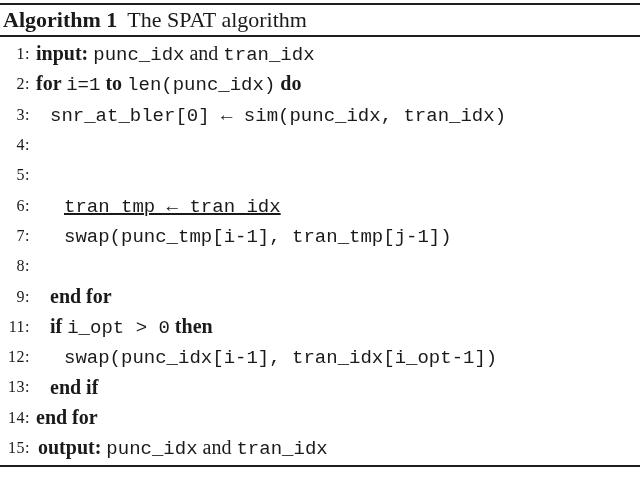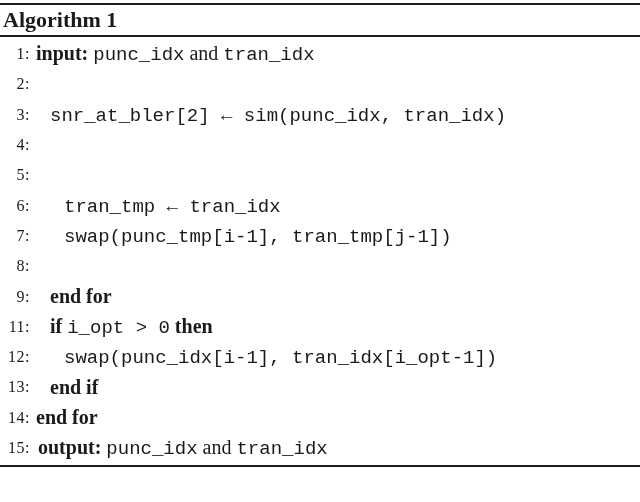--- a/index.html
+++ b/index.html
@@ -72,29 +72,30 @@
     font-size: 19px;
   }
 </style>
 </head>
 <body>
 
 <div class="figure">
   <div class="rule rule-top"></div>
   <div class="caption">
     <span class="cap-label">Algorithm 1</span>
+    <span class="cap-title">The SPAT algorithm</span>
   </div>
   <div class="rule rule-mid"></div>
   <ol class="lines">
       <li class="line"><span class="num">1:</span><span class="content" style="padding-left: 0px;"><span class="seg-kw">input: </span><span class="seg-code">punc_idx</span><span class="seg-plain"> and </span><span class="seg-code">tran_idx</span></span></li>
-      <li class="line"><span class="num">2:</span></li>
-      <li class="line"><span class="num">3:</span><span class="content" style="padding-left: 14px;"><span class="seg-code">snr_at_bler[2] ← sim(punc_idx, tran_idx)</span></span></li>
+      <li class="line"><span class="num">2:</span><span class="content" style="padding-left: 0px;"><span class="seg-kw">for </span><span class="seg-code">i=1</span><span class="seg-kw"> to </span><span class="seg-code">len(punc_idx)</span><span class="seg-kw"> do</span></span></li>
+      <li class="line"><span class="num">3:</span><span class="content" style="padding-left: 14px;"><span class="seg-code">snr_at_bler[0] ← sim(punc_idx, tran_idx)</span></span></li>
       <li class="line"><span class="num">4:</span></li>
       <li class="line"><span class="num">5:</span></li>
-      <li class="line"><span class="num">6:</span><span class="content" style="padding-left: 28px;"><span class="seg-code">tran_tmp ← tran_idx</span></span></li>
+      <li class="line"><span class="num">6:</span><span class="content" style="padding-left: 28px; text-decoration: underline;"><span class="seg-code">tran_tmp ← tran_idx</span></span></li>
       <li class="line"><span class="num">7:</span><span class="content" style="padding-left: 28px;"><span class="seg-code">swap(punc_tmp[i-1], tran_tmp[j-1])</span></span></li>
       <li class="line"><span class="num">8:</span></li>
       <li class="line"><span class="num">9:</span><span class="content" style="padding-left: 14px;"><span class="seg-kw">end for</span></span></li>
       <li class="line"><span class="num">11:</span><span class="content" style="padding-left: 14px;"><span class="seg-kw">if </span><span class="seg-code">i_opt &gt; 0</span><span class="seg-kw"> then</span></span></li>
       <li class="line"><span class="num">12:</span><span class="content" style="padding-left: 28px;"><span class="seg-code">swap(punc_idx[i-1], tran_idx[i_opt-1])</span></span></li>
       <li class="line"><span class="num">13:</span><span class="content" style="padding-left: 14px;"><span class="seg-kw">end if</span></span></li>
       <li class="line"><span class="num">14:</span><span class="content" style="padding-left: 0px;"><span class="seg-kw">end for</span></span></li>
       <li class="line"><span class="num">15:</span><span class="content" style="padding-left: 0px; margin-left: 8px;"><span class="seg-kw">output: </span><span class="seg-code">punc_idx</span><span class="seg-plain"> and </span><span class="seg-code">tran_idx</span></span></li>
     </ol>
   <div class="rule rule-bottom"></div>

